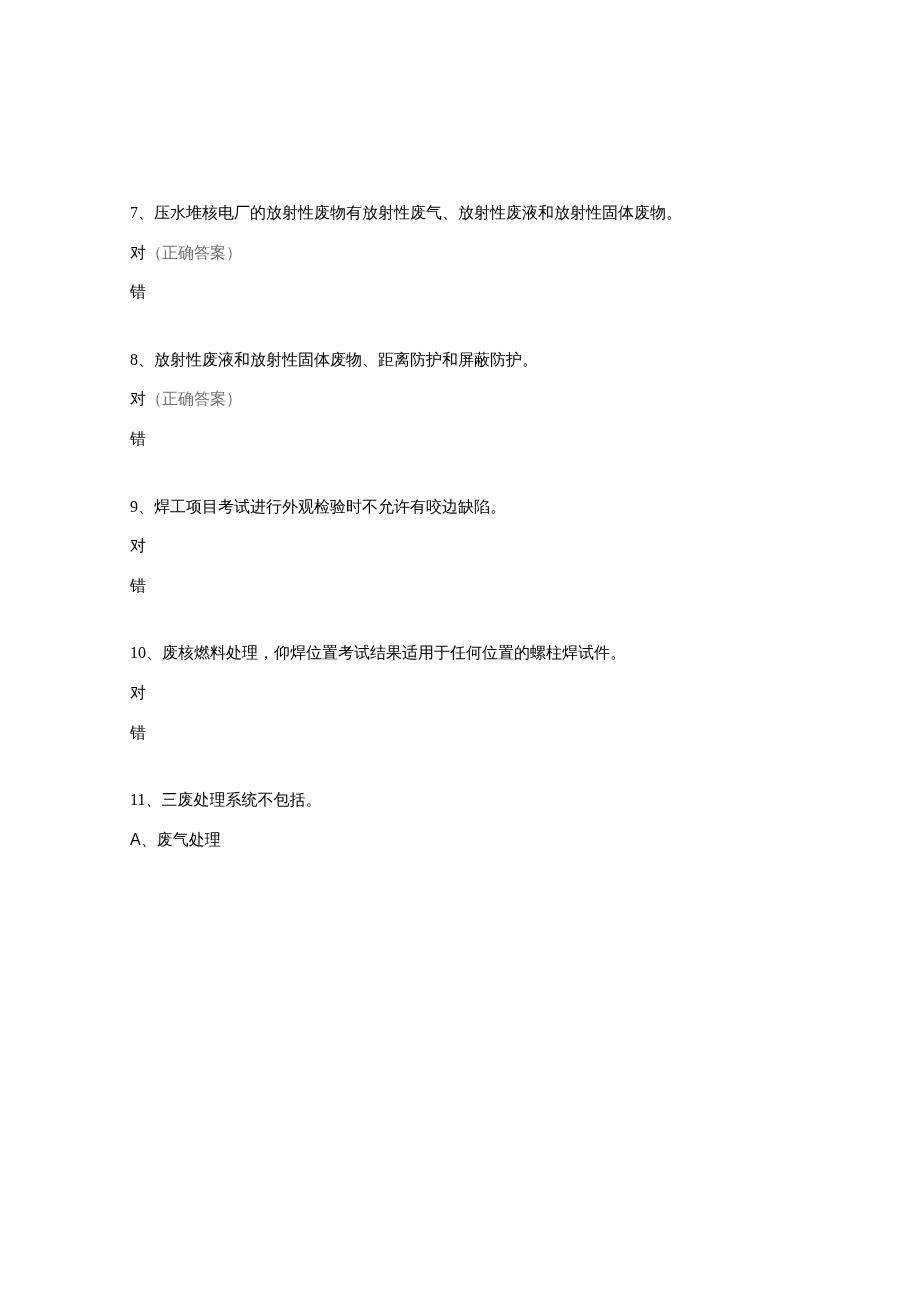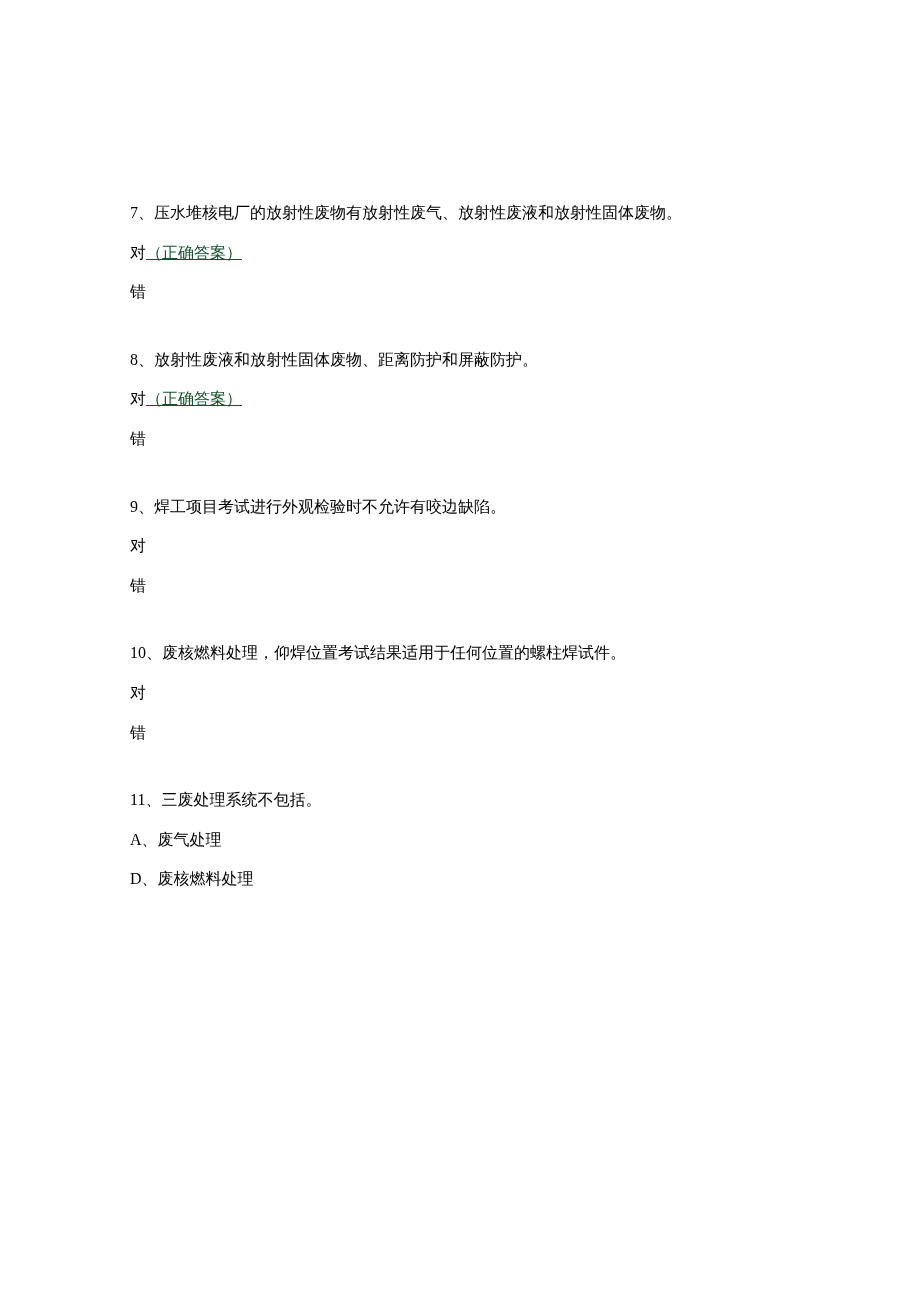--- a/index.html
+++ b/index.html
@@ -20,25 +20,24 @@
   .question-block {
     margin-bottom: 42px;
   }
   .question-text {
     margin-bottom: 14px;
   }
   .option-line {
     margin-bottom: 14px;
   }
   .correct-marker {
-    color: #14532d;
-    text-decoration: underline;
+    color: #737373;
   }
   .mono-letter {
-    font-family: Liberation Serif, serif;
+    font-family: Liberation Sans, sans-serif;
     margin-top: 20px;
   }
 </style>
 </head>
 <body>
 
 <div class="page">
 
   <div class="question-block">
     <div class="question-text">
@@ -88,18 +87,15 @@
     </div>
   </div>
 
   <div class="question-block">
     <div class="question-text">
       <span>11、</span><span>三废处理系统不包括。</span>
     </div>
     <div class="option-line">
       <span class="mono-letter">A、废气处理</span>
     </div>
-    <div class="option-line">
-      <span class="mono-letter">D、废核燃料处理</span>
-    </div>
   </div>
 
 </div>
 
 </body></html>

